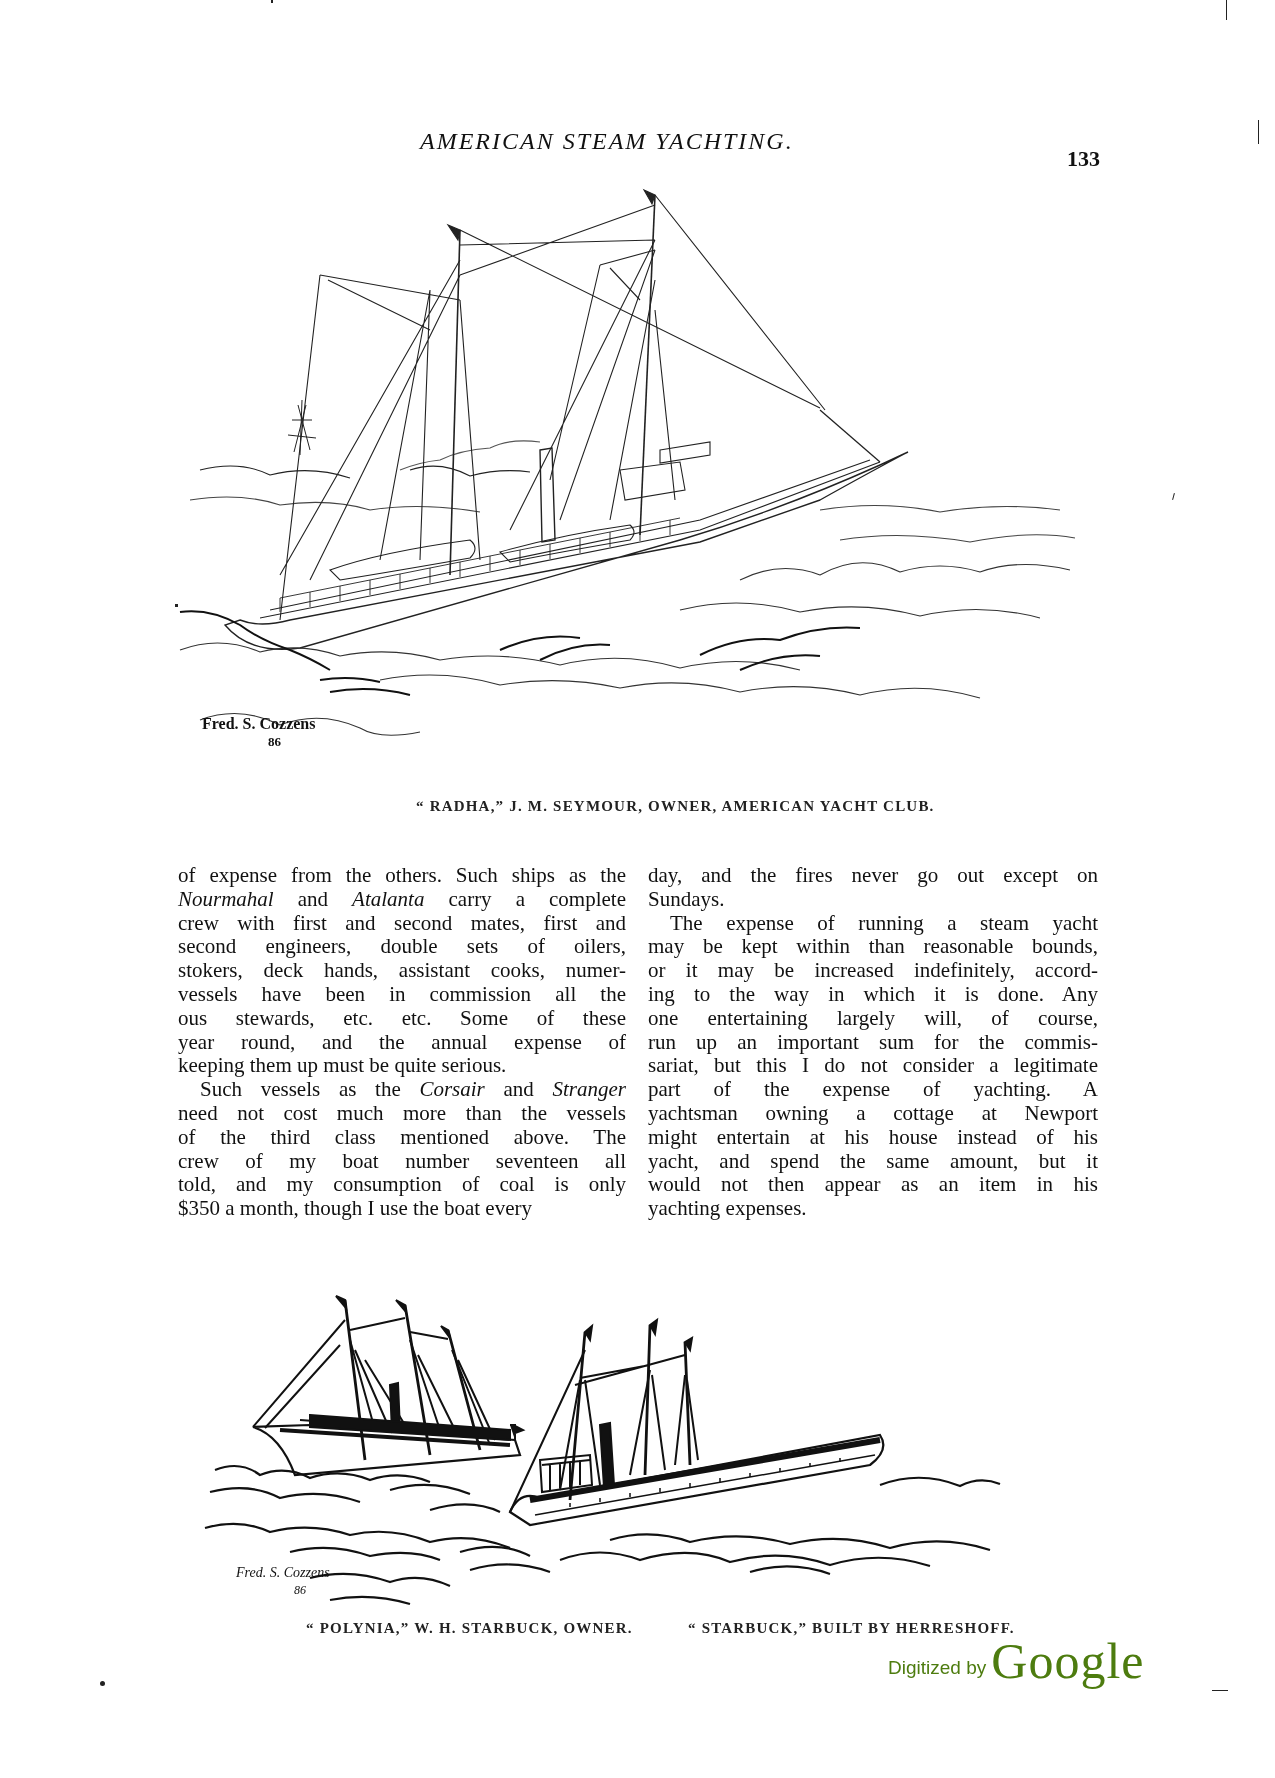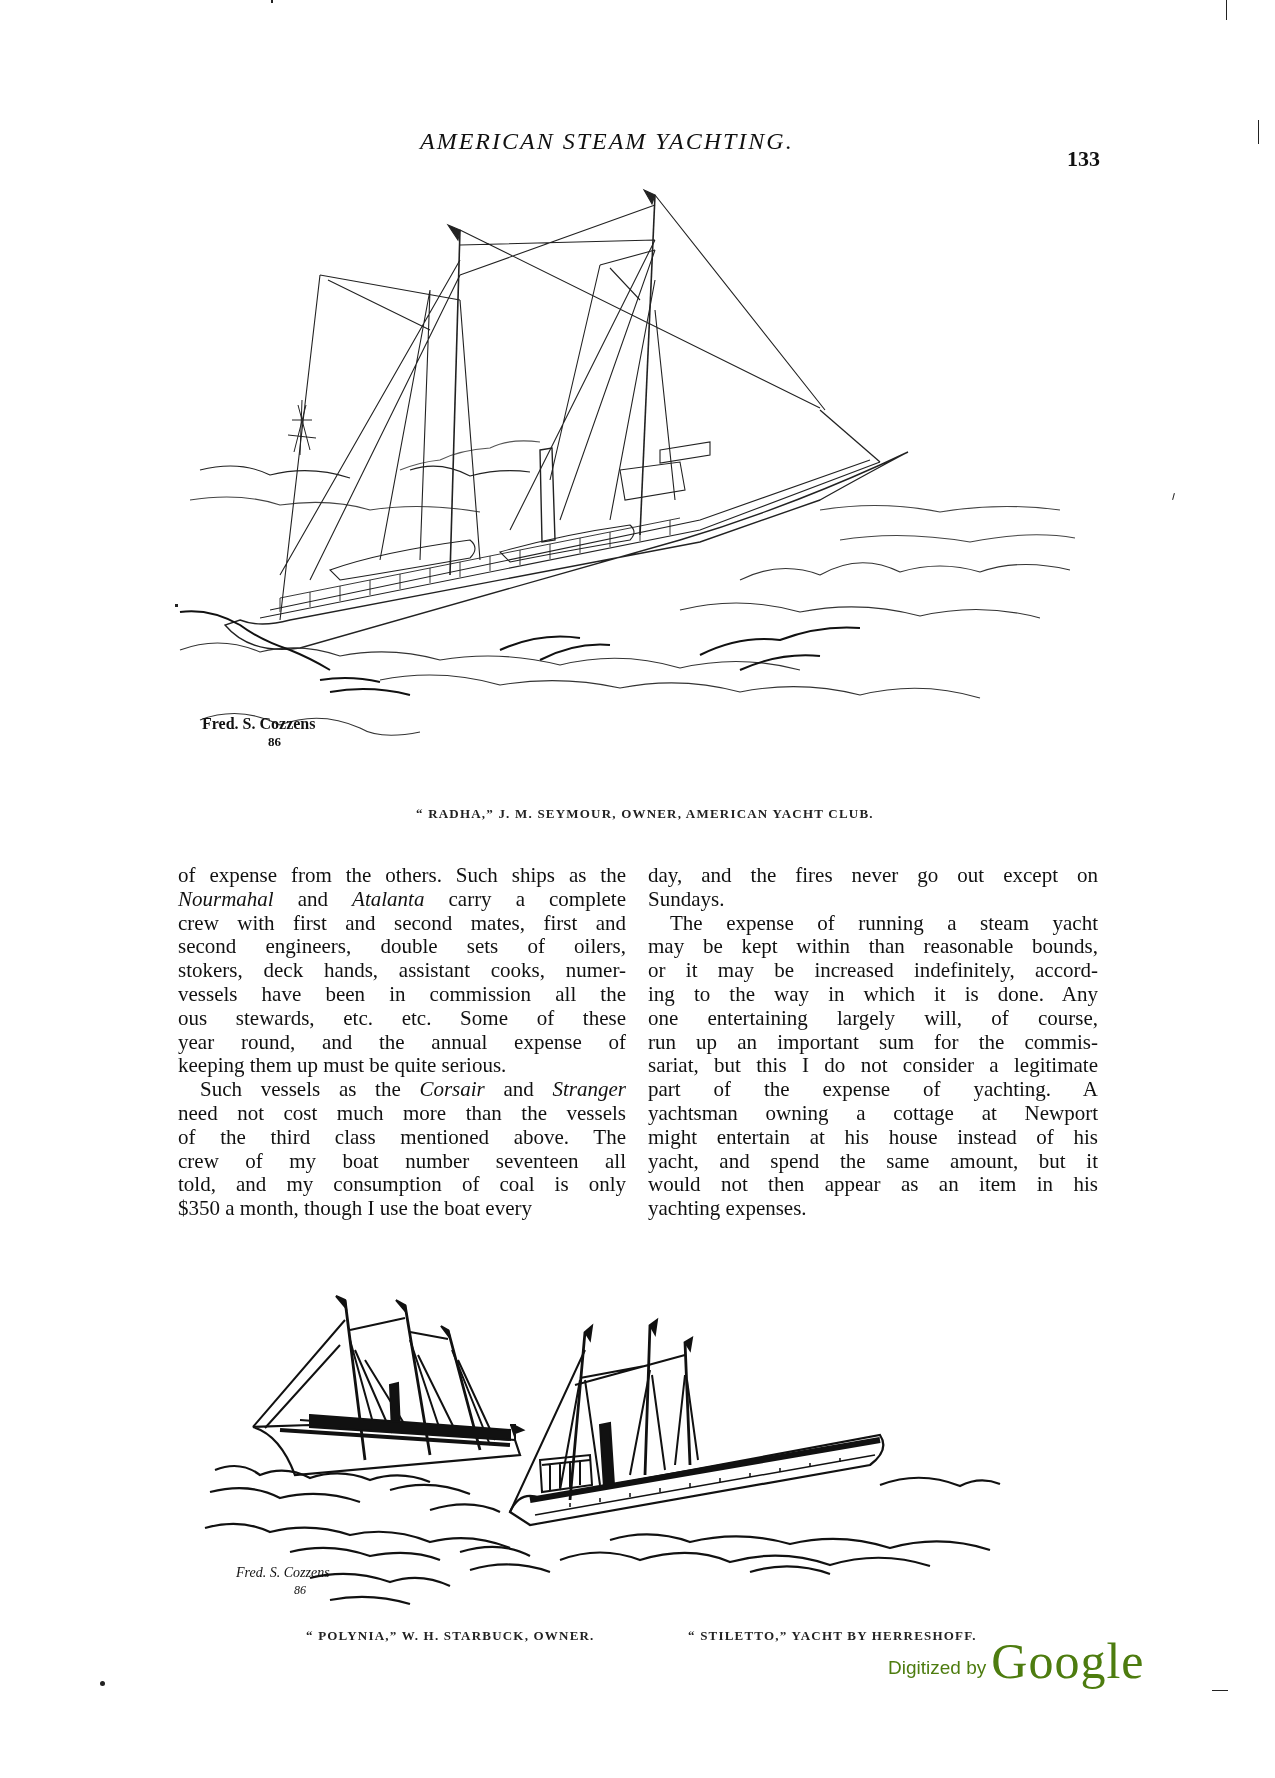--- a/index.html
+++ b/index.html
@@ -4,21 +4,21 @@
 <style>
   html, body { margin: 0; padding: 0; background: #ffffff; }
   body { width: 1275px; height: 1778px; position: relative; overflow: hidden;
          font-family: "DejaVu Serif", "Liberation Serif", serif; color: #111; }
   .abs { position: absolute; }
   .running-head { left: 420px; top: 128px; font-family: "Liberation Serif", serif;
         font-style: italic; font-size: 24px; letter-spacing: 2px; color: #111; }
   .page-num { left: 1067px; top: 146px; font-family: "Liberation Serif", serif;
         font-size: 22px; font-weight: bold; color: #111; }
   .caption { font-family: "Liberation Serif", serif; font-weight: bold;
-        font-size: 13px; letter-spacing: 1.2px; color: #222; white-space: nowrap; margin-top: 8px; }
+        font-size: 15px; letter-spacing: 1.2px; color: #222; white-space: nowrap; }
   .col { font-family: "Liberation Serif", serif; font-size: 21px; line-height: 23.8px;
          color: #111; text-align: justify; }
   .col .line { display: block; text-align: justify; text-align-last: justify; height: 23.8px; white-space: nowrap; }
   .col .line.last { text-align-last: left; }
   .col .indent { padding-left: 22px; }
   .watermark { left: 888px; top: 1632px; color: #4d7c0f; white-space: nowrap; }
   .watermark .small { font-family: "Liberation Sans", sans-serif; font-size: 19px; vertical-align: 4px; }
   .watermark .big { font-family: "Liberation Serif", serif; font-size: 50px; letter-spacing: 1px; }
   .mark { background: #222; }
   svg { position: absolute; overflow: visible; }
@@ -170,18 +170,18 @@
     <path d="M270 292 Q310 280 340 296 M280 310 Q320 298 360 312"></path>
     <path d="M370 300 Q410 285 450 300 Q500 285 540 302 Q590 288 640 305 Q690 290 740 306"></path>
     <path d="M420 280 Q460 268 500 282 Q550 270 600 284 Q650 272 700 288 Q750 274 800 290"></path>
     <path d="M560 312 Q600 300 640 314 M690 225 Q730 210 770 226 Q790 216 810 224"></path>
     <path d="M240 250 Q280 238 310 252"></path>
   </g>
 </svg>
 <div class="abs" style="left:236px;top:1565px;font-family:'Liberation Serif',serif;font-size:14px;font-style:italic;color:#111;">Fred. S. Cozzens</div>
 <div class="abs" style="left:294px;top:1583px;font-family:'Liberation Serif',serif;font-size:12px;font-style:italic;color:#111;">86</div>
 <div class="abs caption" style="left:306px;top:1620px;">“ POLYNIA,”  W. H. STARBUCK, OWNER.</div>
-<div class="abs caption" style="left:688px;top:1620px;">“ STILETTO,”  YACHT BY HERRESHOFF.</div>
+<div class="abs caption" style="left:688px;top:1620px;">“ STARBUCK,”  BUILT BY HERRESHOFF.</div>
 
 <div class="abs watermark">
   <span class="small">Digitized by</span>
   <span class="big">Google</span>
 </div>
 
 </body></html>

